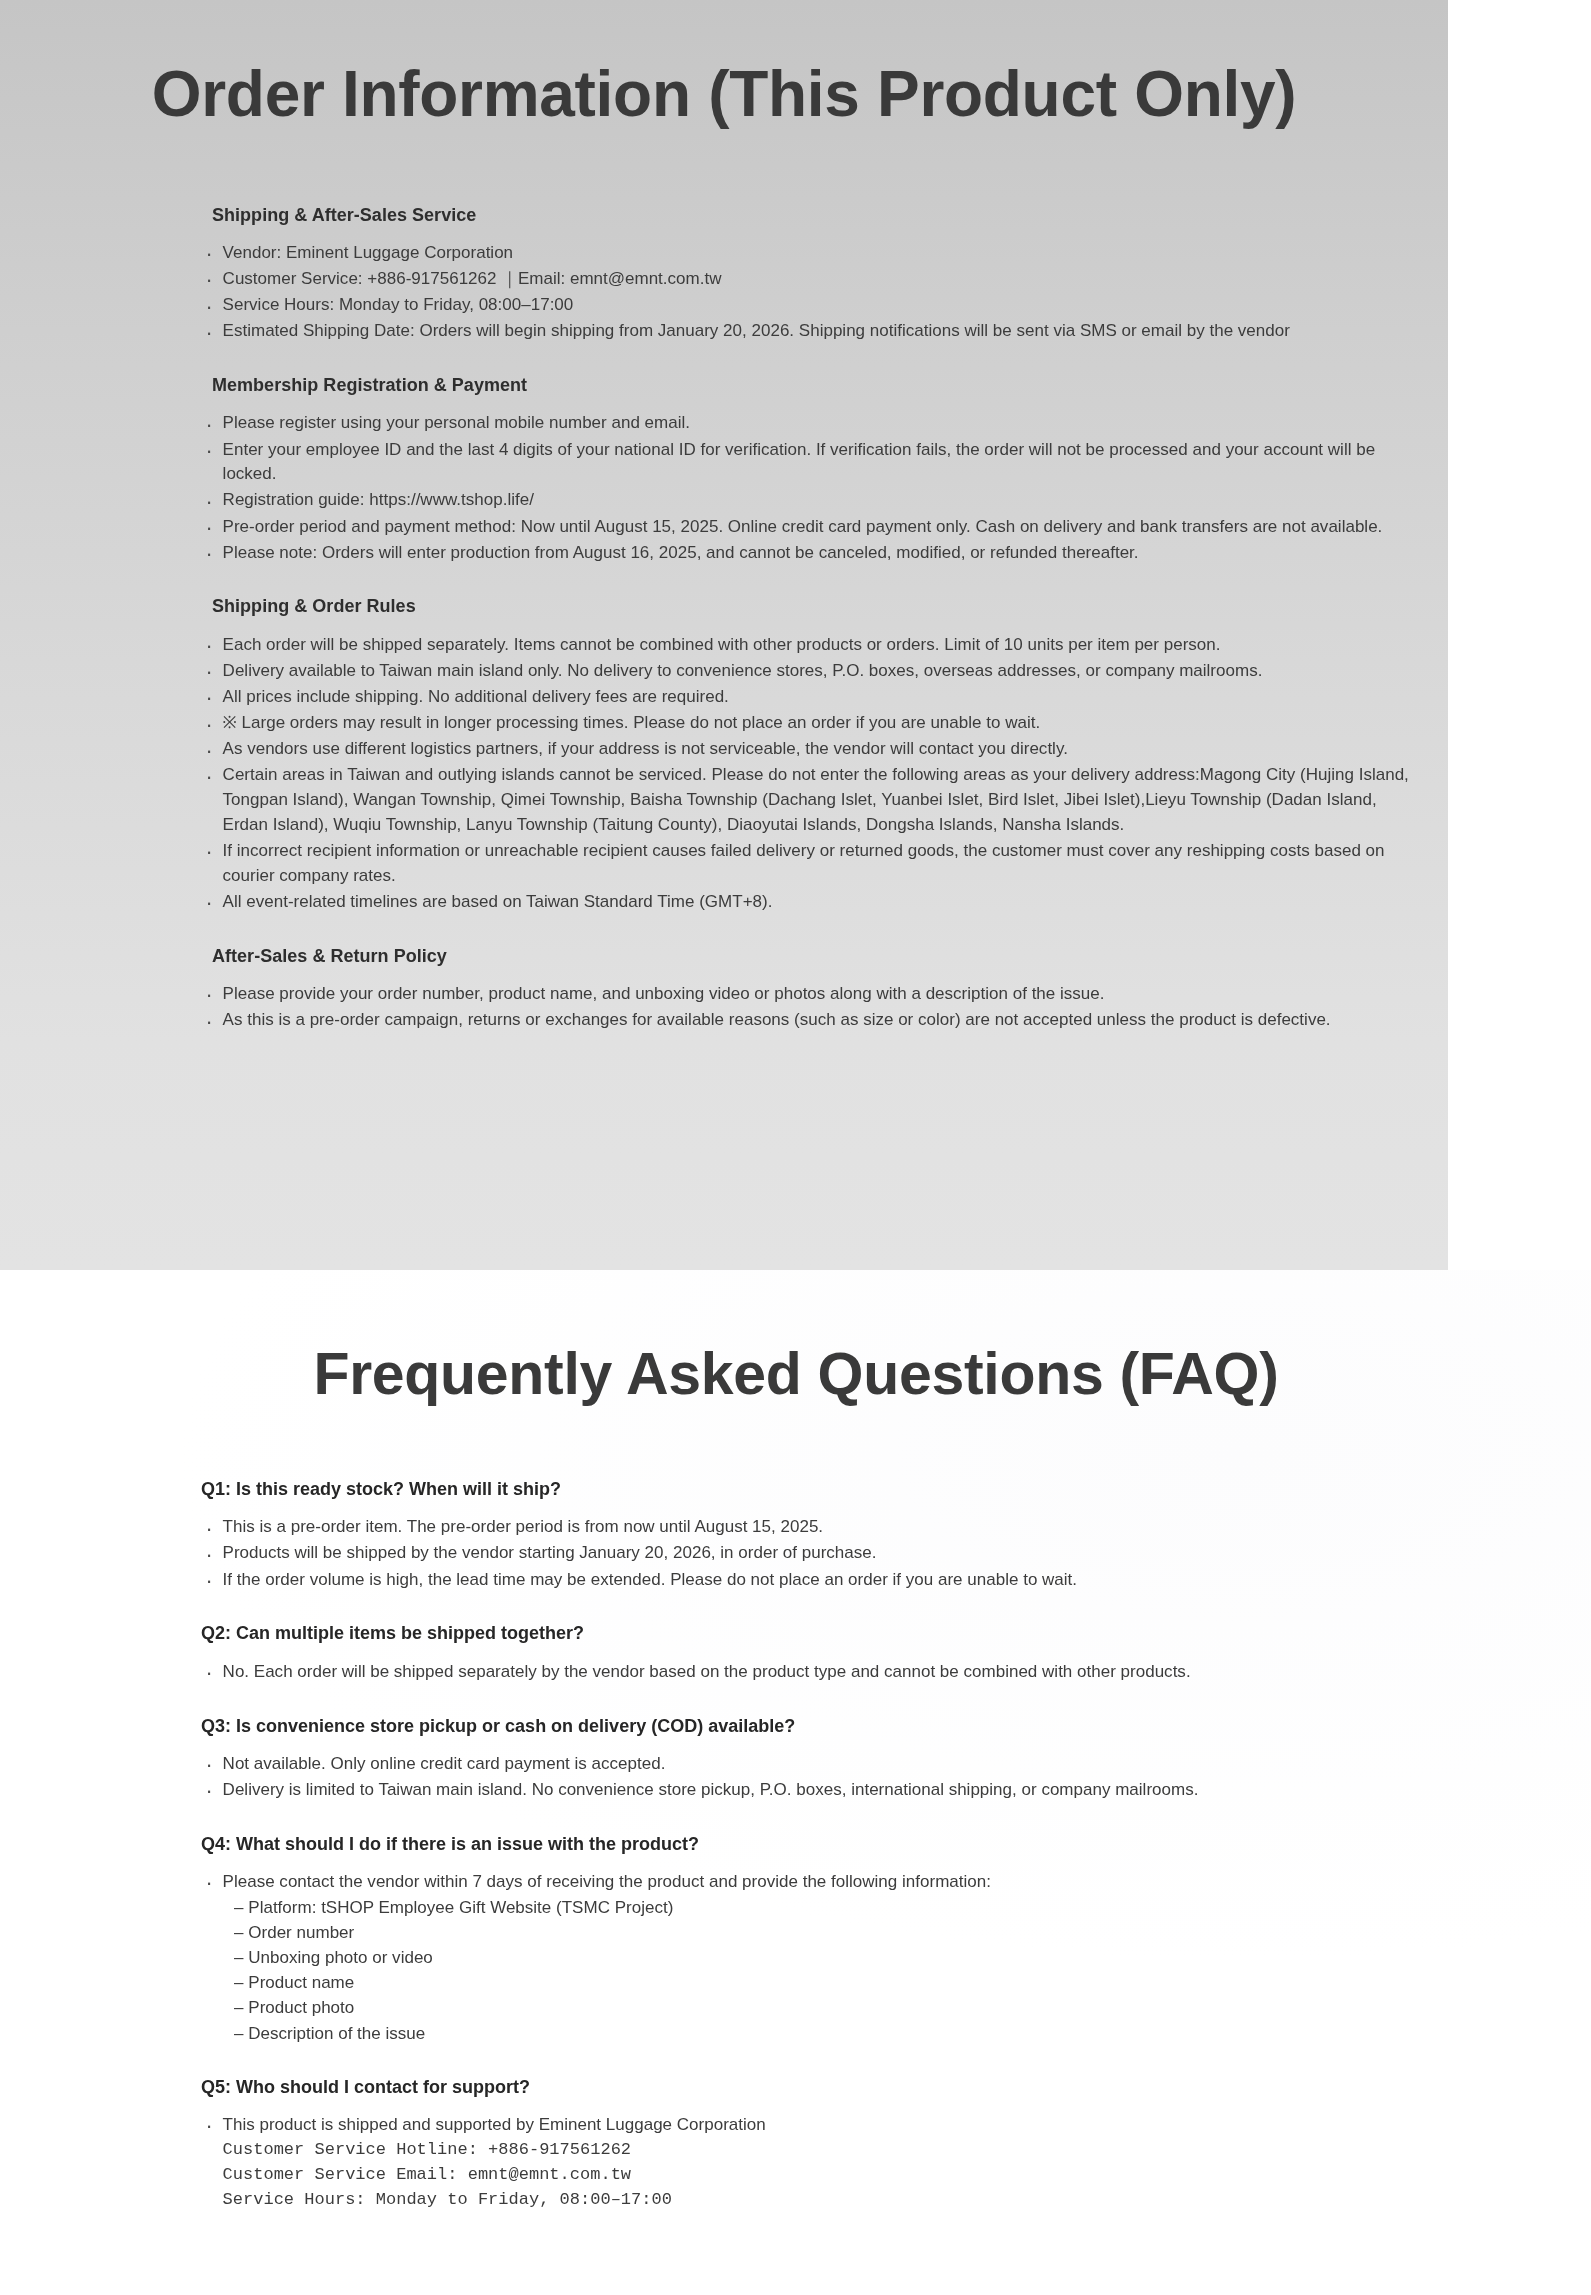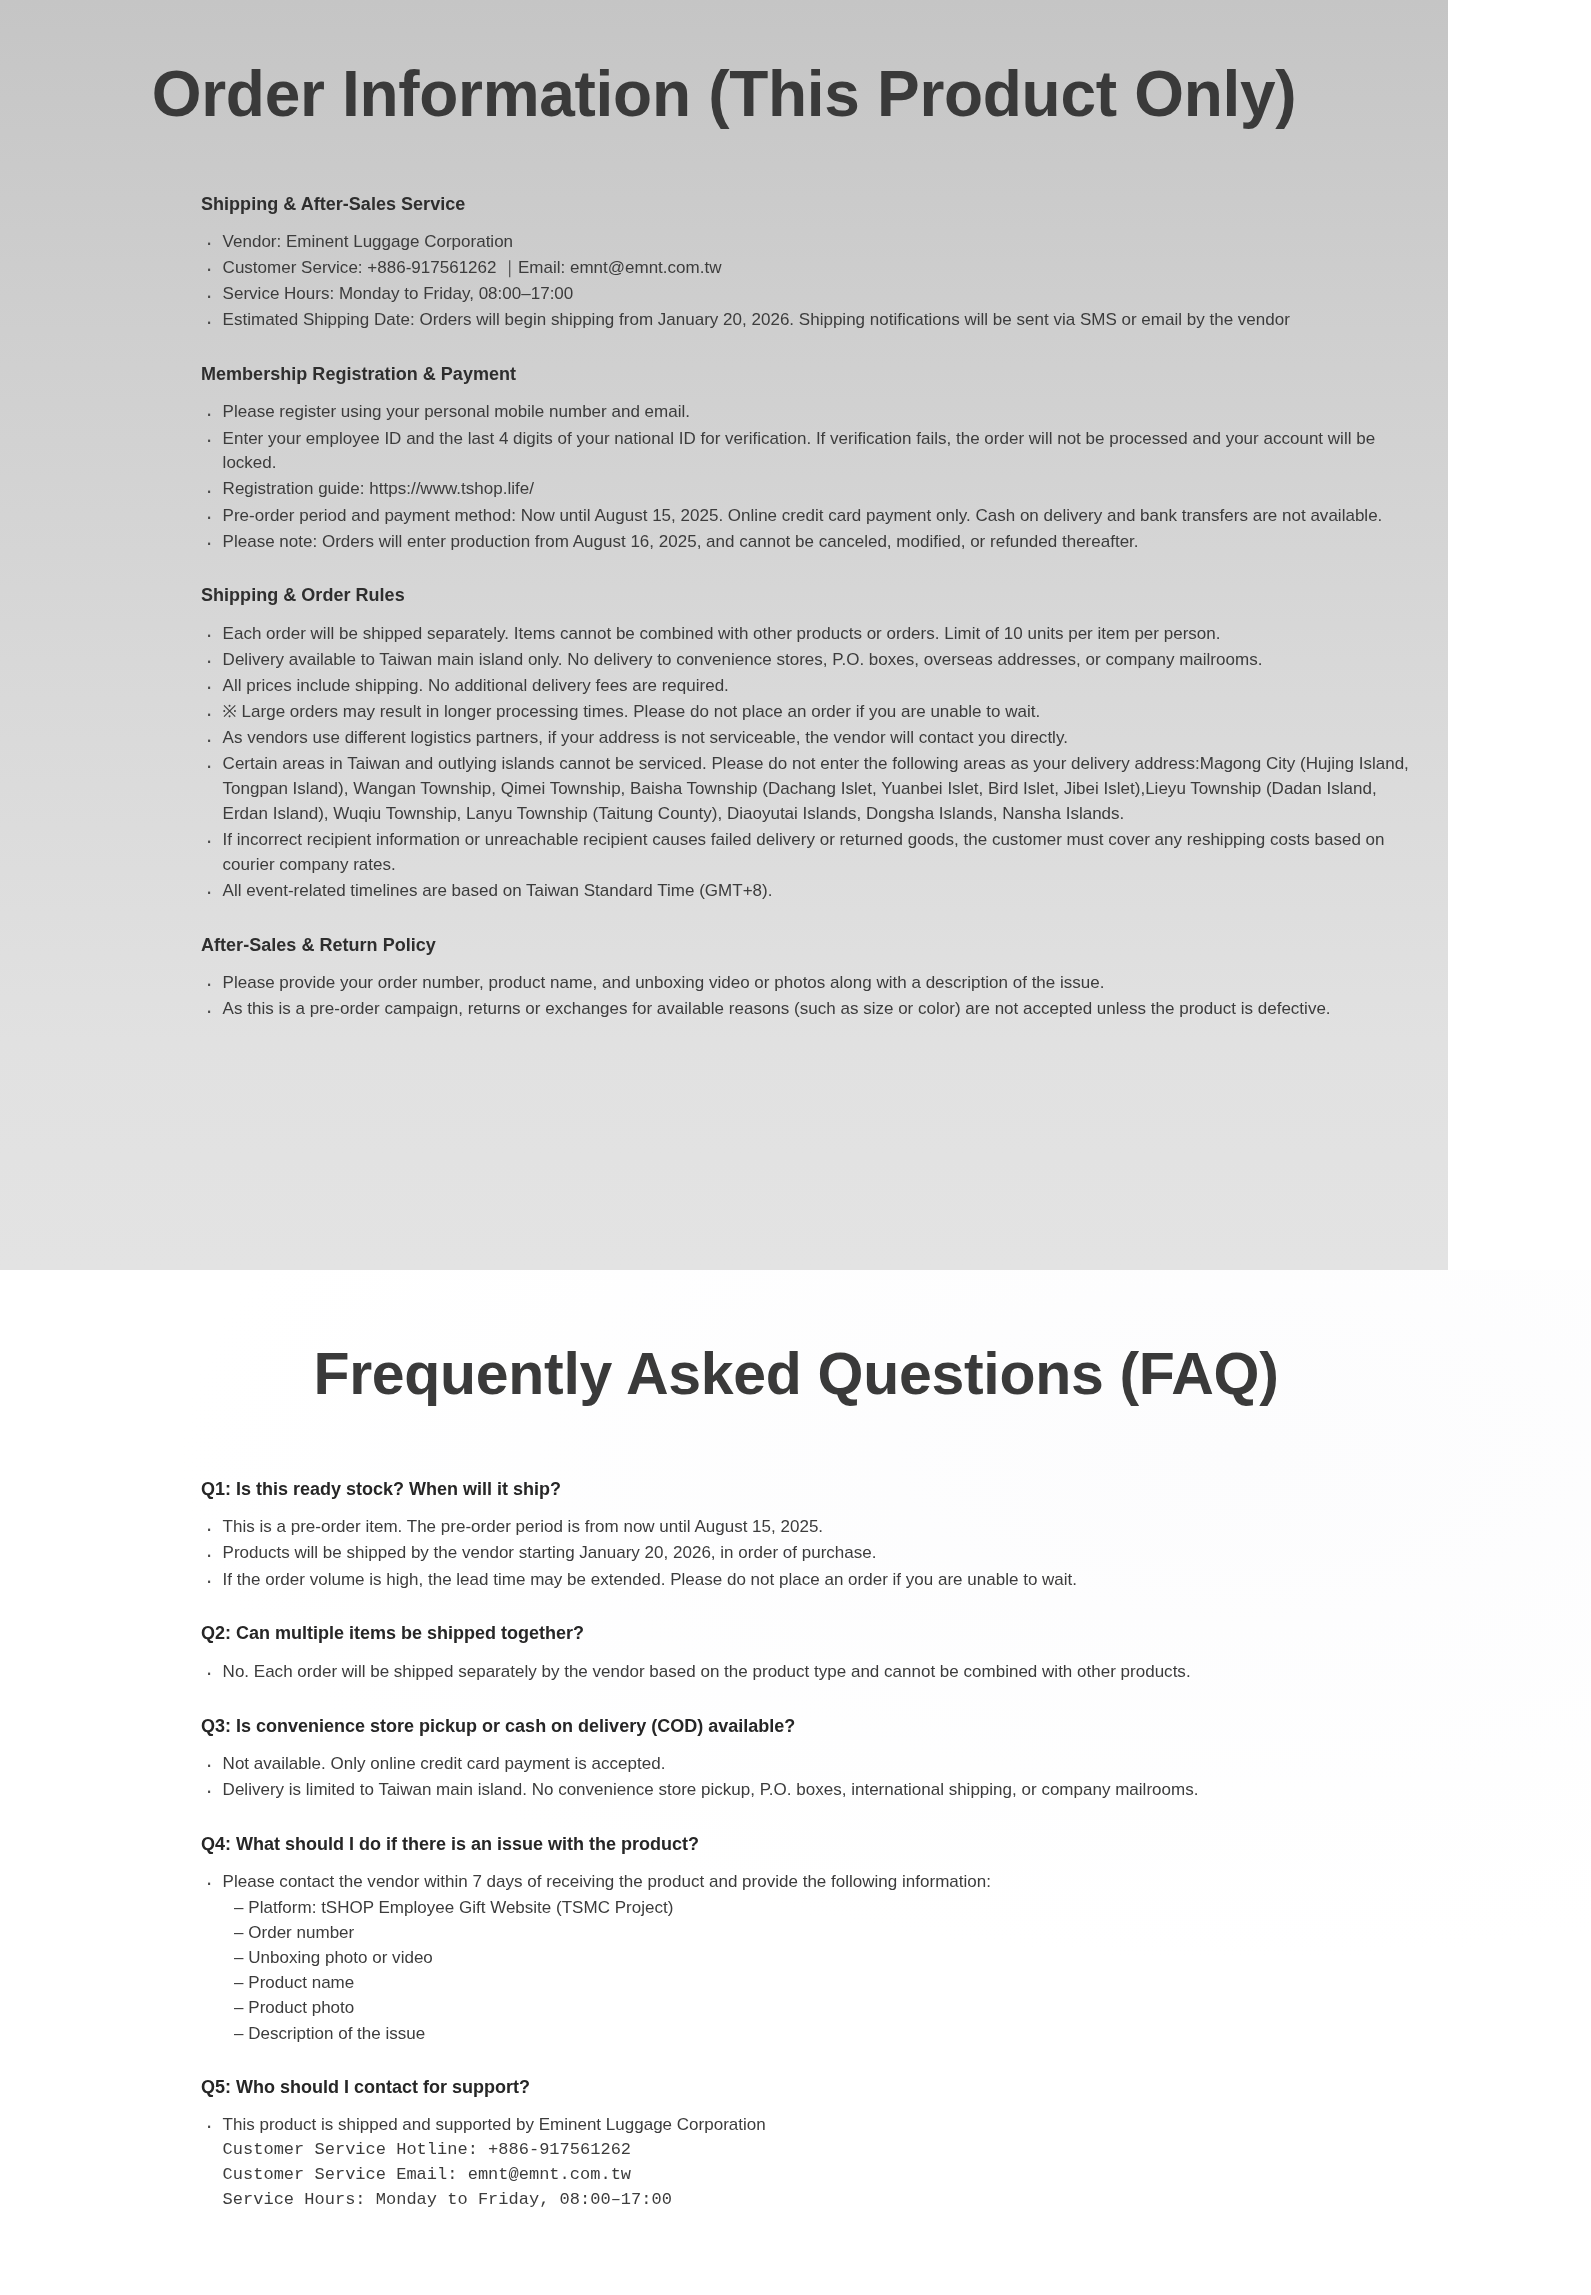--- a/index.html
+++ b/index.html
@@ -66,21 +66,21 @@
     z-index: 3;
     margin: 0;
     padding: 0 0 0 201px;
     width: 1210px;
     box-sizing: content-box;
   }
   .content-order { padding-top: 61px; }
   .content-faq   { padding-top: 70px; }
 
   .sub-head {
-    margin: 0;
+    margin: 11px;
     font-size: 18px;
     font-weight: 700;
     color: #2e2e2e;
     line-height: 1.35;
     letter-spacing: 0.03px;
   }
   .block { margin-top: 0; }
   .block + .block { margin-top: 29px; }
 
   ul.bullets {

